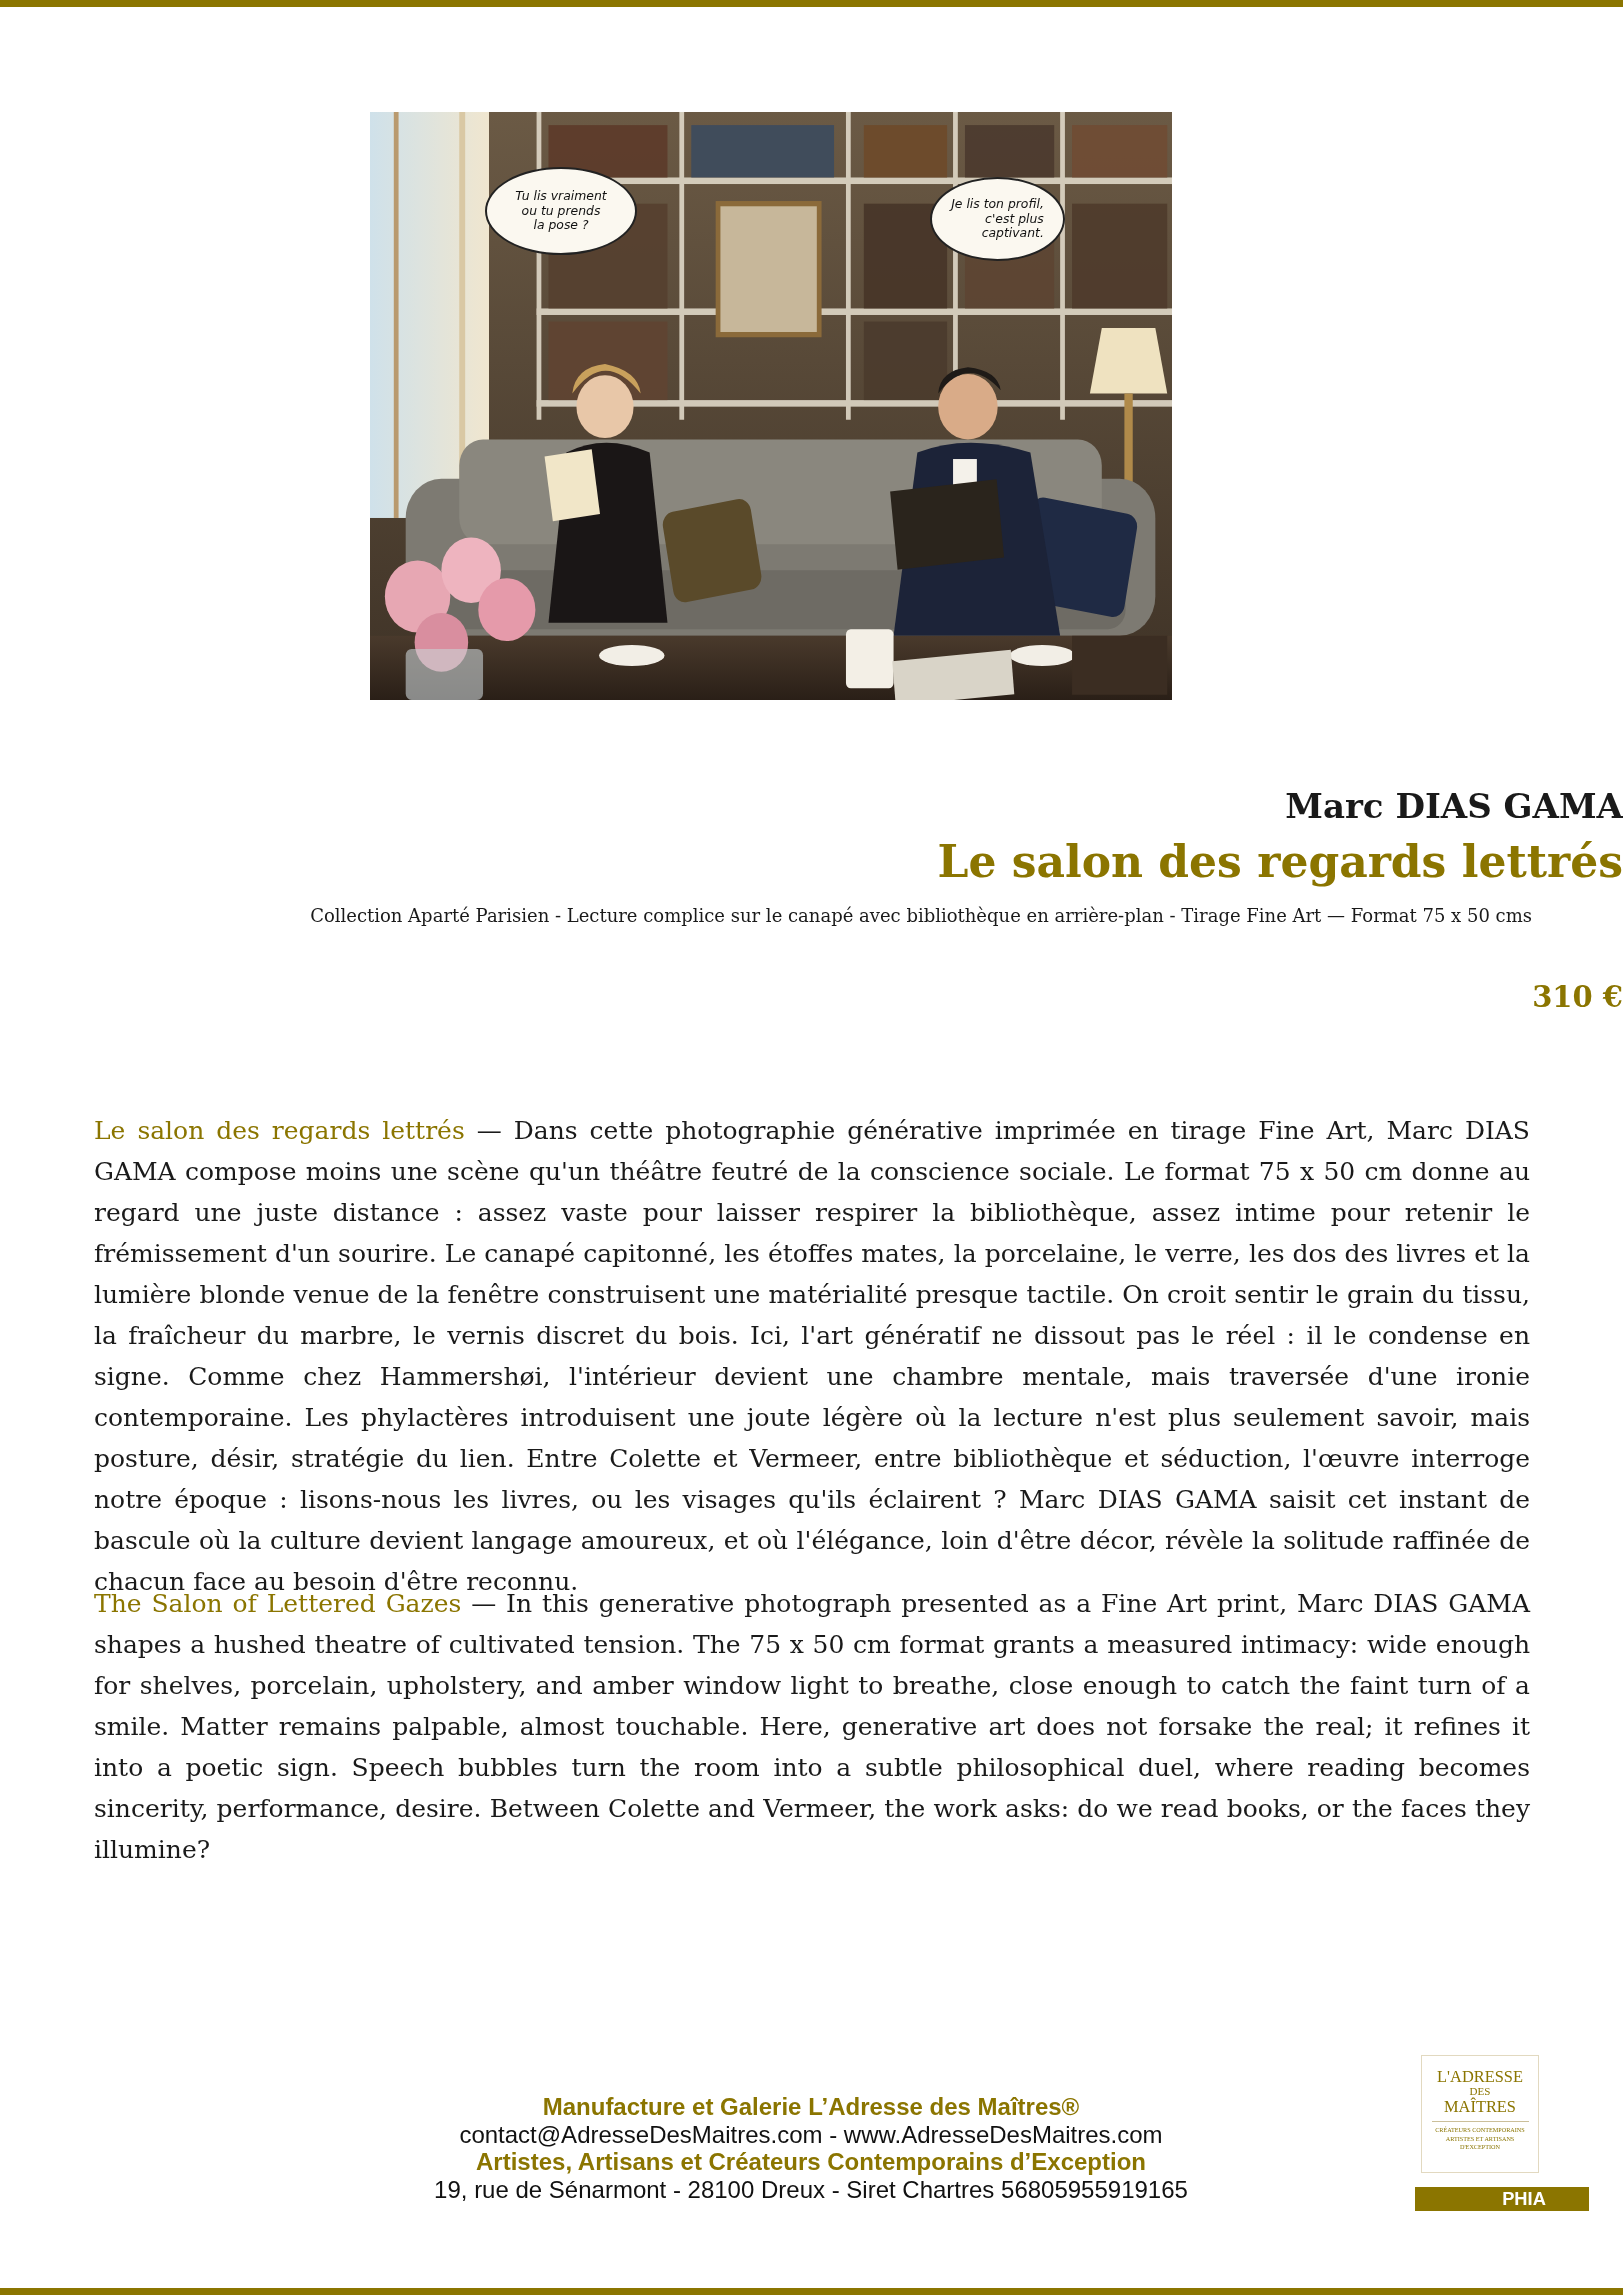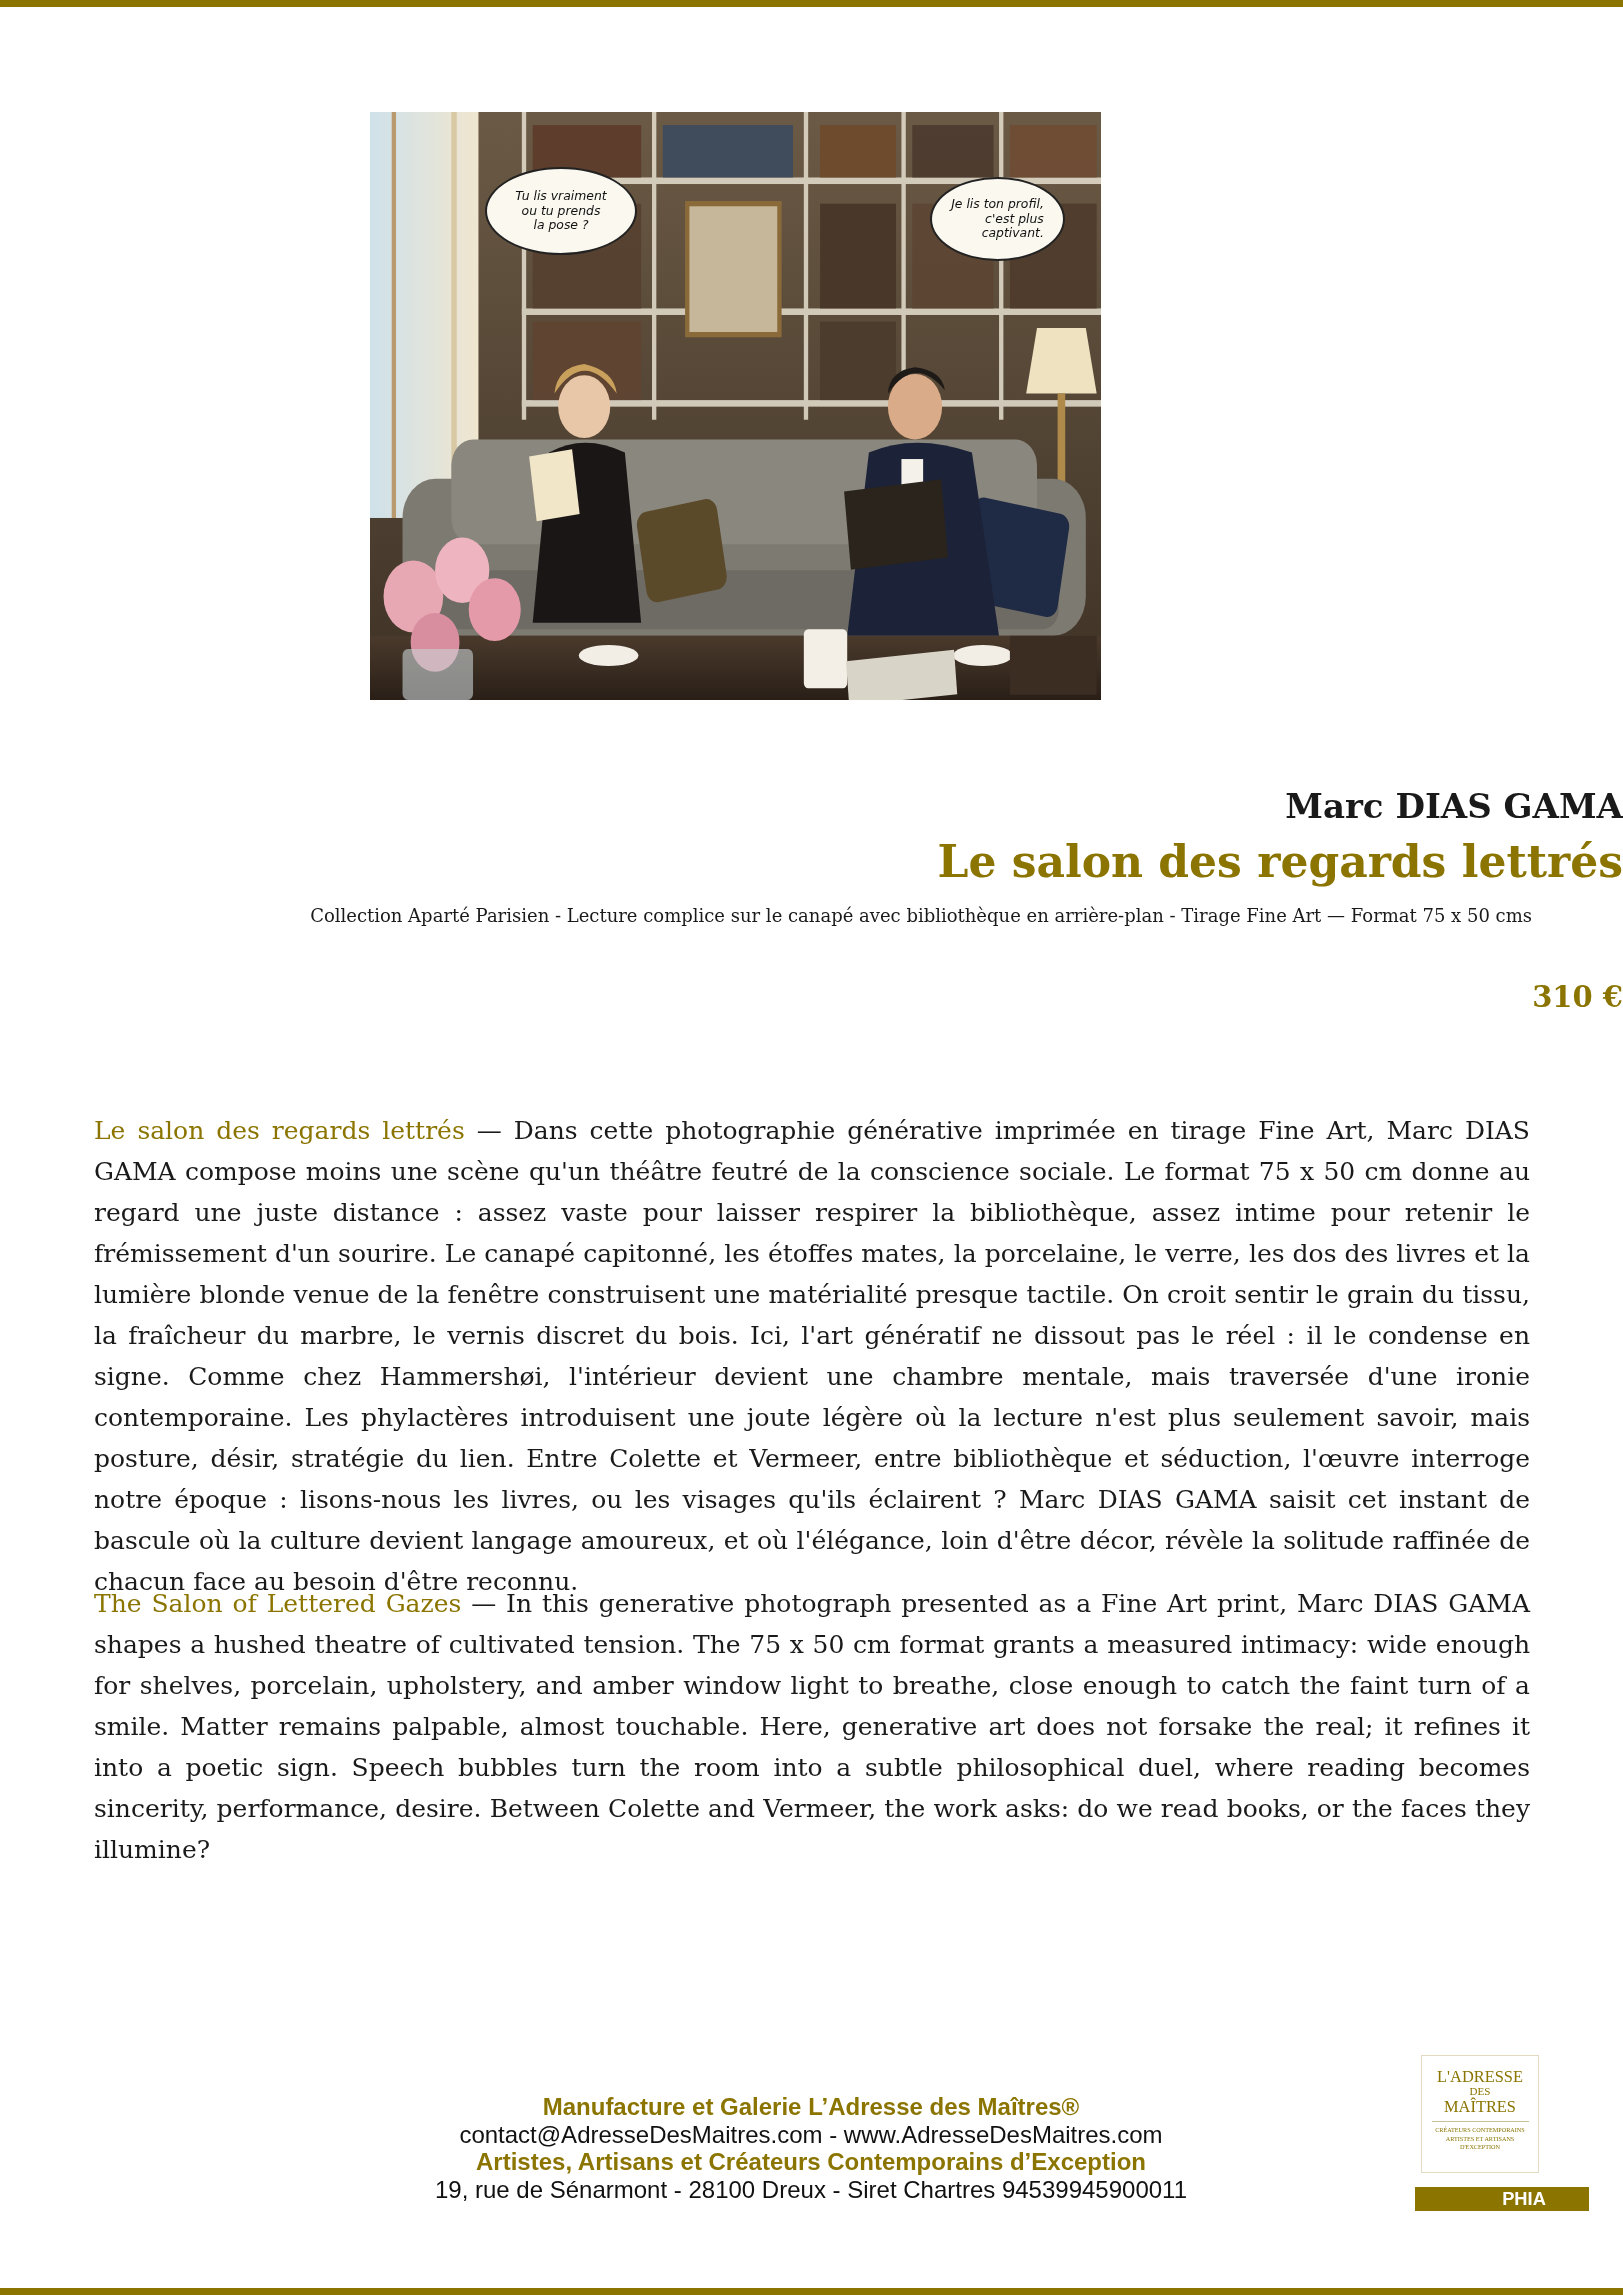--- a/index.html
+++ b/index.html
@@ -6,21 +6,21 @@
     body {
       width: 1623px; height: 2295px; position: relative; overflow: hidden;
       background: #ffffff; color: #1a1a1a;
       font-family: "DejaVu Serif", "Liberation Serif", serif;
     }
     .bar { position: absolute; left: 0; width: 1623px; background: #8b7500; }
     .bar.top { top: 0; height: 7.2px; }
     .bar.bottom { top: 2288px; height: 7.9px; }
 
     .artwork {
-      position: absolute; left: 370px; top: 112px; width: 731px; height: 588px;
+      position: absolute; left: 370px; top: 112px; width: 802px; height: 588px;
       overflow: hidden; background: #5a4a38;
     }
     .artwork svg { display: block; width: 100%; height: 100%; }
     .bubble {
       position: absolute; background: #fbf8f0; border: 2px solid #222; border-radius: 50%;
       font-family: "DejaVu Sans", sans-serif; font-size: 12.4px; line-height: 14.4px;
       text-align: center; color: #111; display: flex; align-items: center; justify-content: center;
       white-space: pre-line; font-style: italic;
     }
     .bubble.left { left: 115px; top: 55px; width: 148px; height: 84px; }
@@ -178,21 +178,21 @@
 </p>
 
 <p class="body-text p-en" style="margin:0">
   <span class="lead">The Salon of Lettered Gazes</span><span> — In this generative photograph presented as a Fine Art print, Marc DIAS GAMA shapes a hushed theatre of cultivated tension. The 75 x 50 cm format grants a measured intimacy: wide enough for shelves, porcelain, upholstery, and amber window light to breathe, close enough to catch the faint turn of a smile. Matter remains palpable, almost touchable. Here, generative art does not forsake the real; it refines it into a poetic sign. Speech bubbles turn the room into a subtle philosophical duel, where reading becomes sincerity, performance, desire. Between Colette and Vermeer, the work asks: do we read books, or the faces they illumine?</span>
 </p>
 
 <div class="footer">
   <div class="gold">Manufacture et Galerie L’Adresse des Maîtres®</div>
   <div class="dark">contact@AdresseDesMaitres.com - www.AdresseDesMaitres.com</div>
   <div class="gold">Artistes, Artisans et Créateurs Contemporains d’Exception</div>
-  <div class="dark">19, rue de Sénarmont - 28100 Dreux - Siret Chartres 94539945900011</div>
+  <div class="dark">19, rue de Sénarmont - 28100 Dreux - Siret Chartres 56805955919165</div>
 </div>
 
 <div class="logo-box">
   <div class="l1">L'ADRESSE</div>
   <div class="l2">DES</div>
   <div class="l3">MAÎTRES</div>
   <div class="rule"></div>
   <div class="l4">CRÉATEURS CONTEMPORAINS</div>
   <div class="l4">ARTISTES ET ARTISANS</div>
   <div class="l4">D'EXCEPTION</div>

